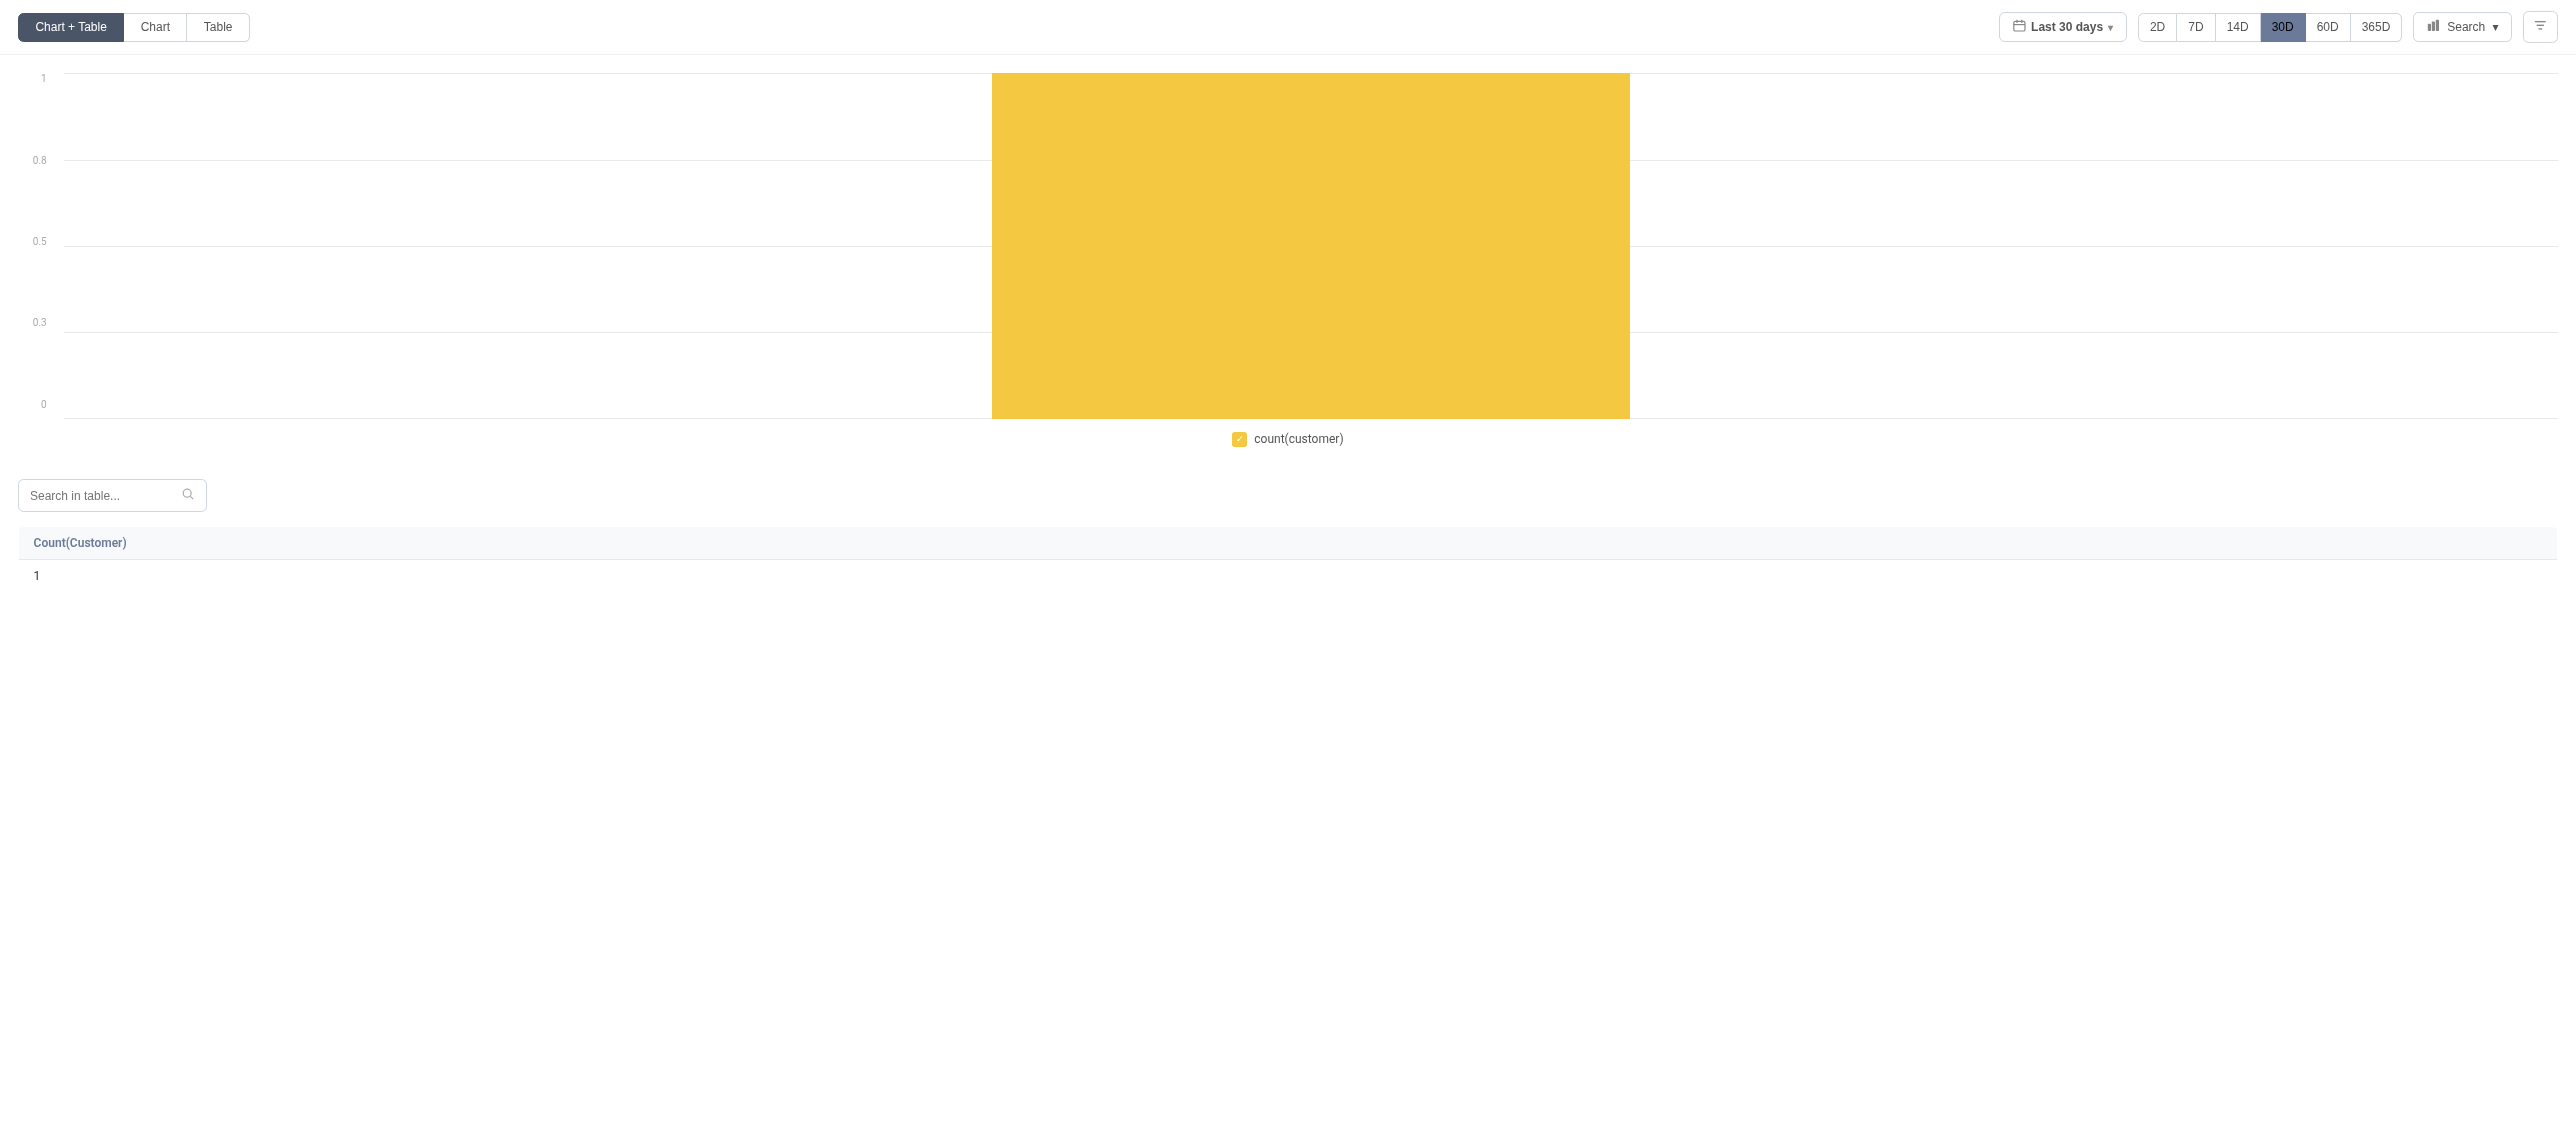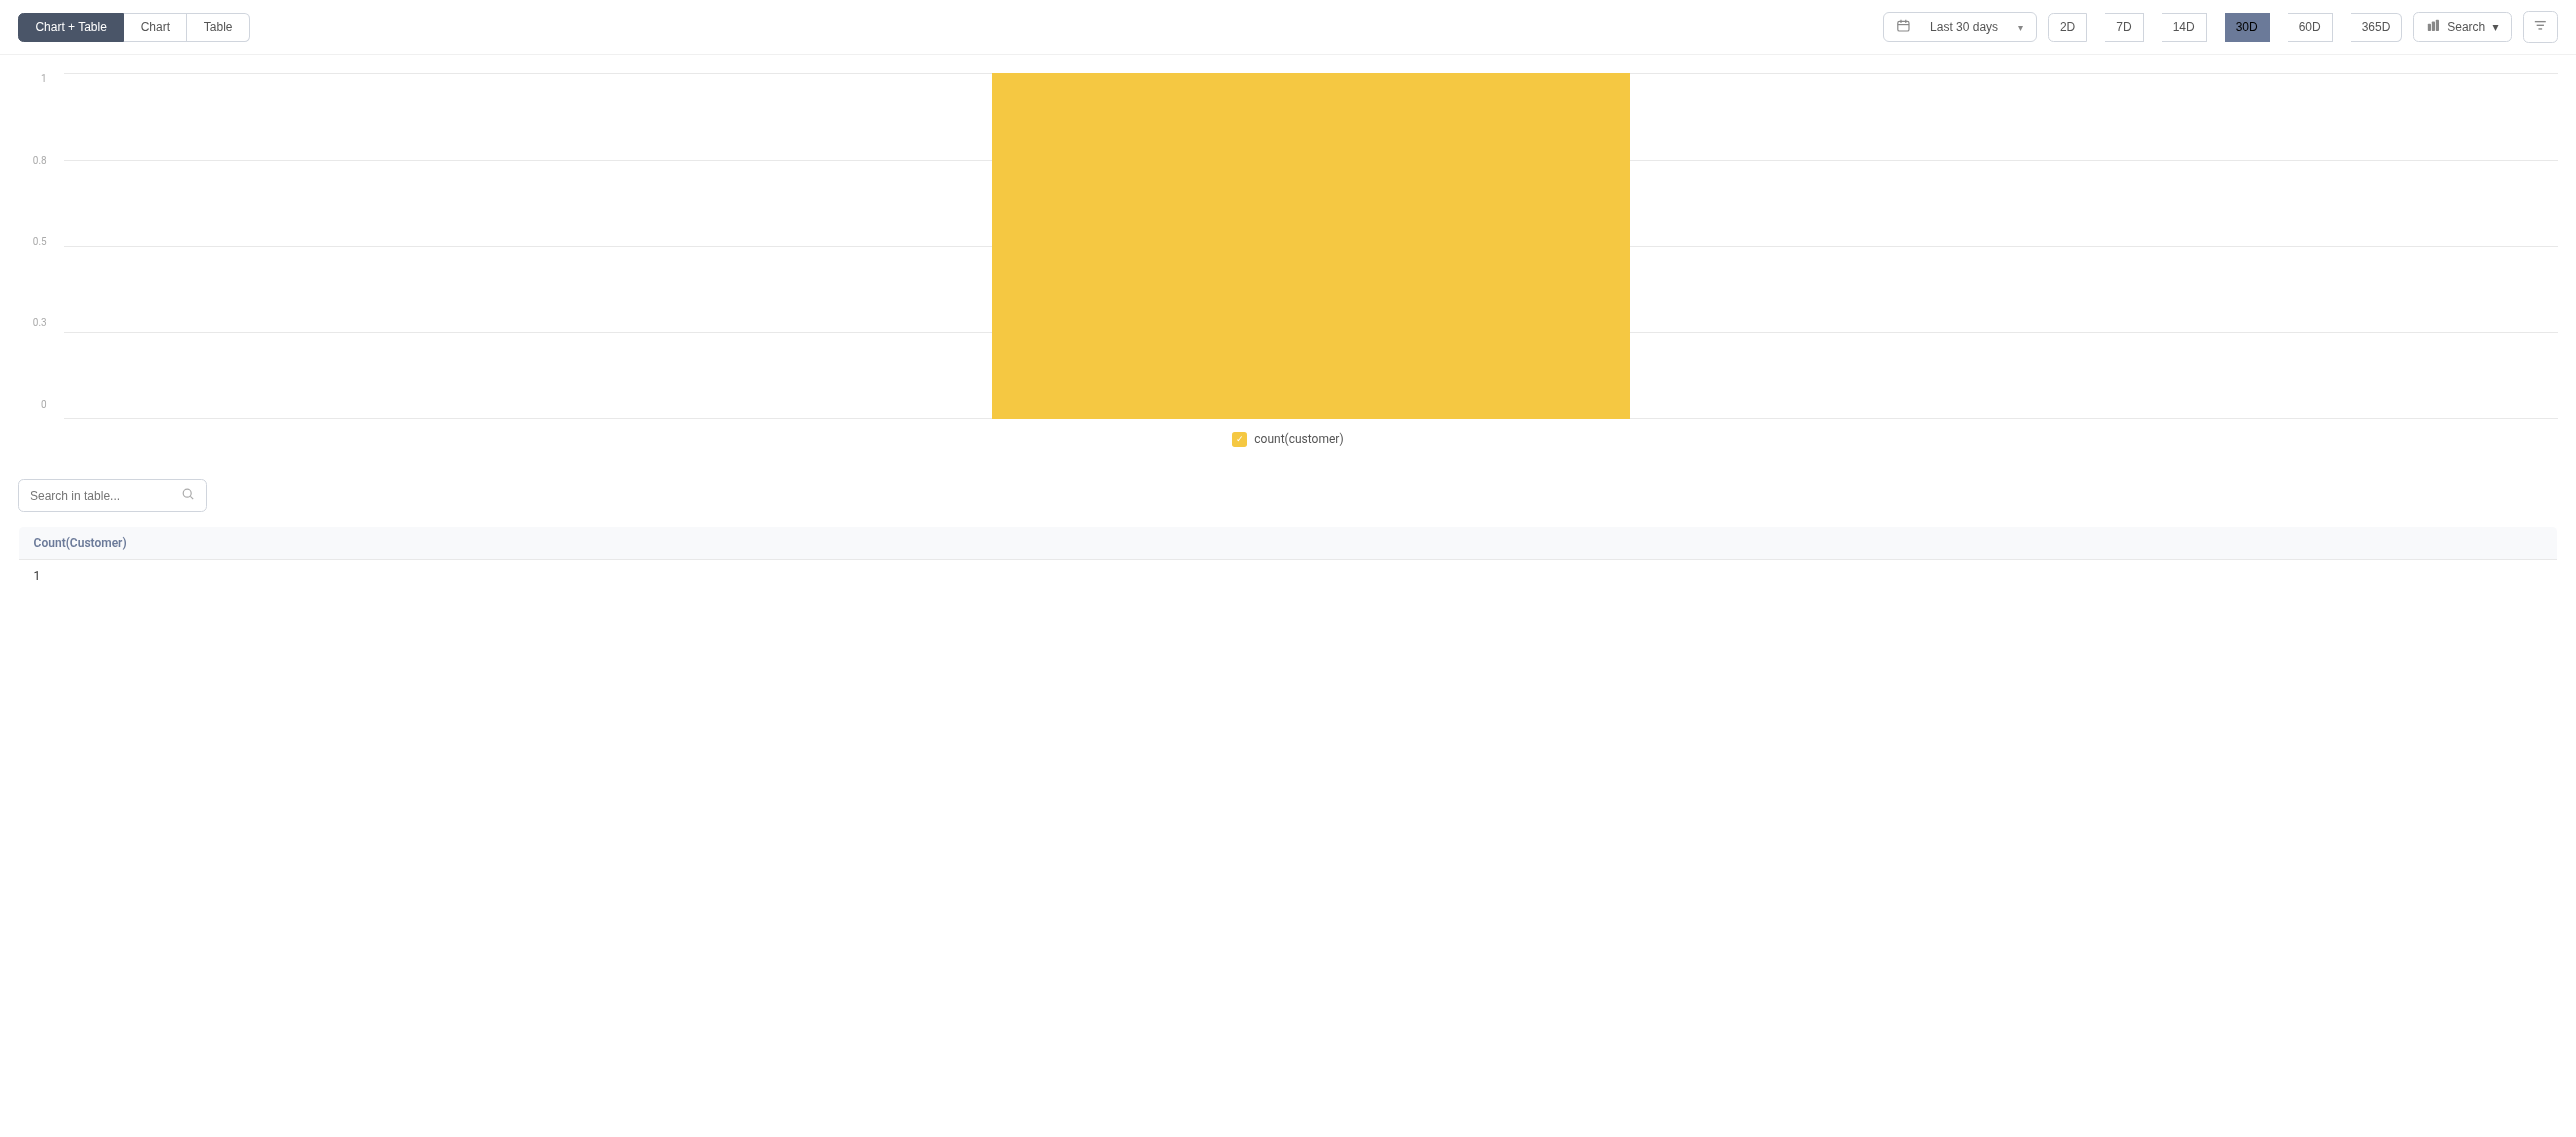--- a/index.html
+++ b/index.html
@@ -46,41 +46,42 @@
     .view-btn:last-child {
       border-radius: 0 5.5px 5.5px 0;
       border-left: none;
     }
     .spacer {
       flex: 1;
     }
     .date-range-btn {
       display: flex;
       align-items: center;
-      gap: 20px;
+      gap: 5px;
       padding: 6.4px 12.8px;
       border: 0.9px solid #d0d5dd;
       border-radius: 6px;
       background: #ffffff;
       cursor: pointer;
       font-size: 12px;
       color: #555;
+      font-weight: bold;
     }
     .calendar-icon {
       color: #888;
       font-size: 12.8px;
     }
     .chevron-icon {
       color: #888;
       font-size: 10px;
     }
     .period-group {
       display: flex;
       align-items: center;
-      gap: 18px;
+      gap: 0;
     }
     .period-btn {
       padding: 6.4px 11px;
       border: 0.9px solid #d0d5dd;
       background: #ffffff;
       cursor: pointer;
       font-size: 12px;
       color: #555;
       border-left: none;
     }

